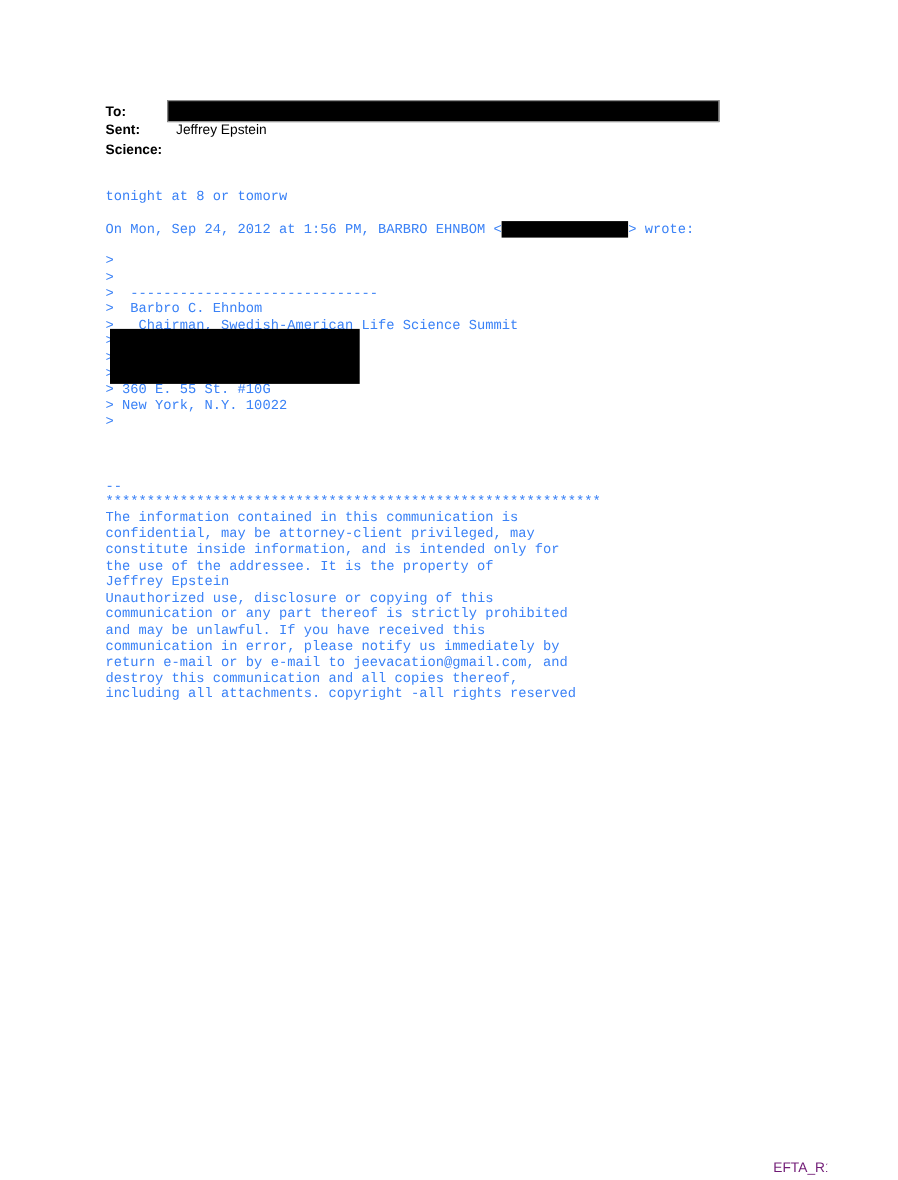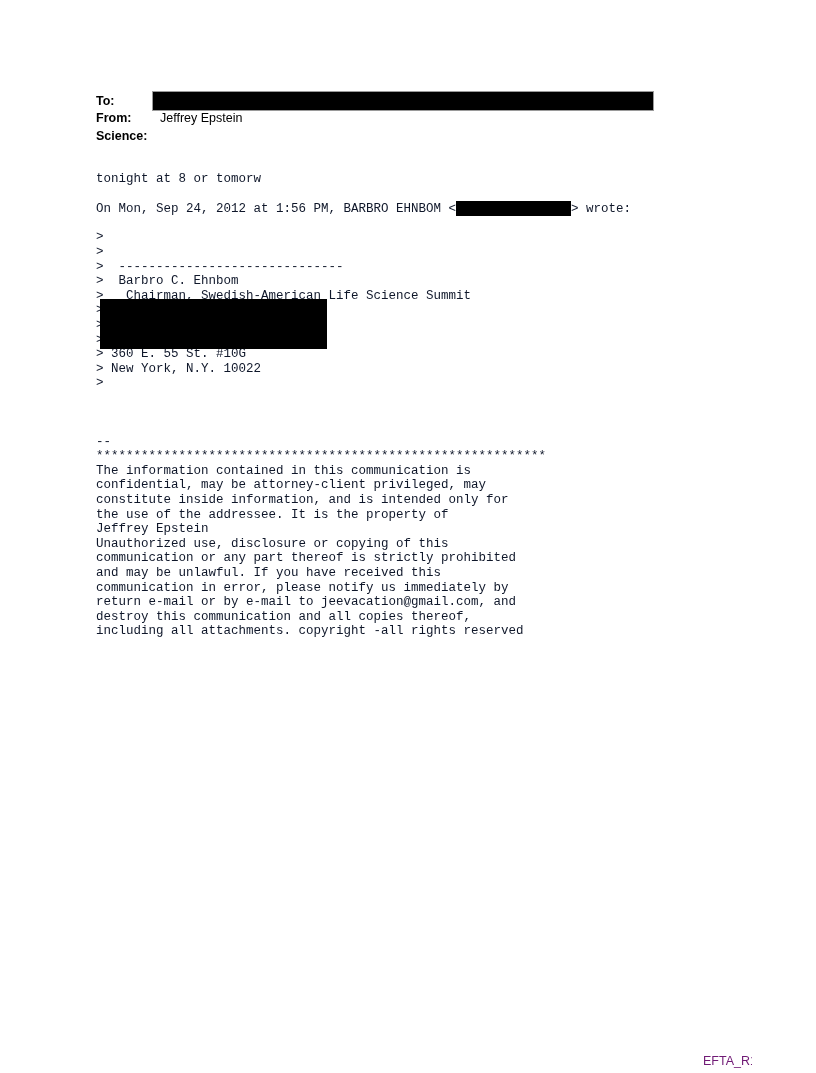--- a/index.html
+++ b/index.html
@@ -46,21 +46,21 @@
     border: 1px solid #9a9a9a;
     box-sizing: border-box;
   }
   .body-text {
     position: absolute;
     left: 96px;
     top: 172px;
     font-family: "Liberation Mono", "DejaVu Sans Mono", monospace;
     font-size: 12.5px;
     line-height: 14.6px;
-    color: #0f172a;
+    color: #3b82f6;
     white-space: pre;
   }
   .line {
     height: 14.6px;
   }
   .inline-redact {
     display: inline-block;
     width: 115px;
     height: 15px;
     background: #000000;
@@ -89,21 +89,21 @@
 <body>
 
 <div class="page">
 
   <div class="email-header">
     <div class="hrow">
       <span class="hlabel">To:</span>
       <span class="hvalue"></span>
     </div>
     <div class="hrow">
-      <span class="hlabel">From:</span>
+      <span class="hlabel">Sent:</span>
       <span class="hvalue">Jeffrey Epstein</span>
     </div>
     <div class="hrow">
       <span class="hlabel">Science:</span>
     </div>
   </div>
 
   <div class="to-redaction"></div>
 
   <div class="body-text" id="body-lines"><div class="line">tonight at 8 or tomorw</div><div class="line">&nbsp;</div><div class="line">On Mon, Sep 24, 2012 at 1:56 PM, BARBRO EHNBOM &lt;<span class="inline-redact"></span>&gt; wrote:</div><div class="line">&nbsp;</div><div class="line">&gt;</div><div class="line">&gt;</div><div class="line">&gt;  ------------------------------</div><div class="line">&gt;  Barbro C. Ehnbom</div><div class="line">&gt;   Chairman, Swedish-American Life Science Summit</div><div class="line">&gt;</div><div class="line">&gt;</div><div class="line">&gt;</div><div class="line">&gt; 360 E. 55 St. #10G</div><div class="line">&gt; New York, N.Y. 10022</div><div class="line">&gt;</div><div class="line">&nbsp;</div><div class="line">&nbsp;</div><div class="line">&nbsp;</div><div class="line">--</div><div class="line">************************************************************</div><div class="line">The information contained in this communication is</div><div class="line">confidential, may be attorney-client privileged, may</div><div class="line">constitute inside information, and is intended only for</div><div class="line">the use of the addressee. It is the property of</div><div class="line">Jeffrey Epstein</div><div class="line">Unauthorized use, disclosure or copying of this</div><div class="line">communication or any part thereof is strictly prohibited</div><div class="line">and may be unlawful. If you have received this</div><div class="line">communication in error, please notify us immediately by</div><div class="line">return e-mail or by e-mail to jeevacation@gmail.com, and</div><div class="line">destroy this communication and all copies thereof,</div><div class="line">including all attachments. copyright -all rights reserved</div></div>

